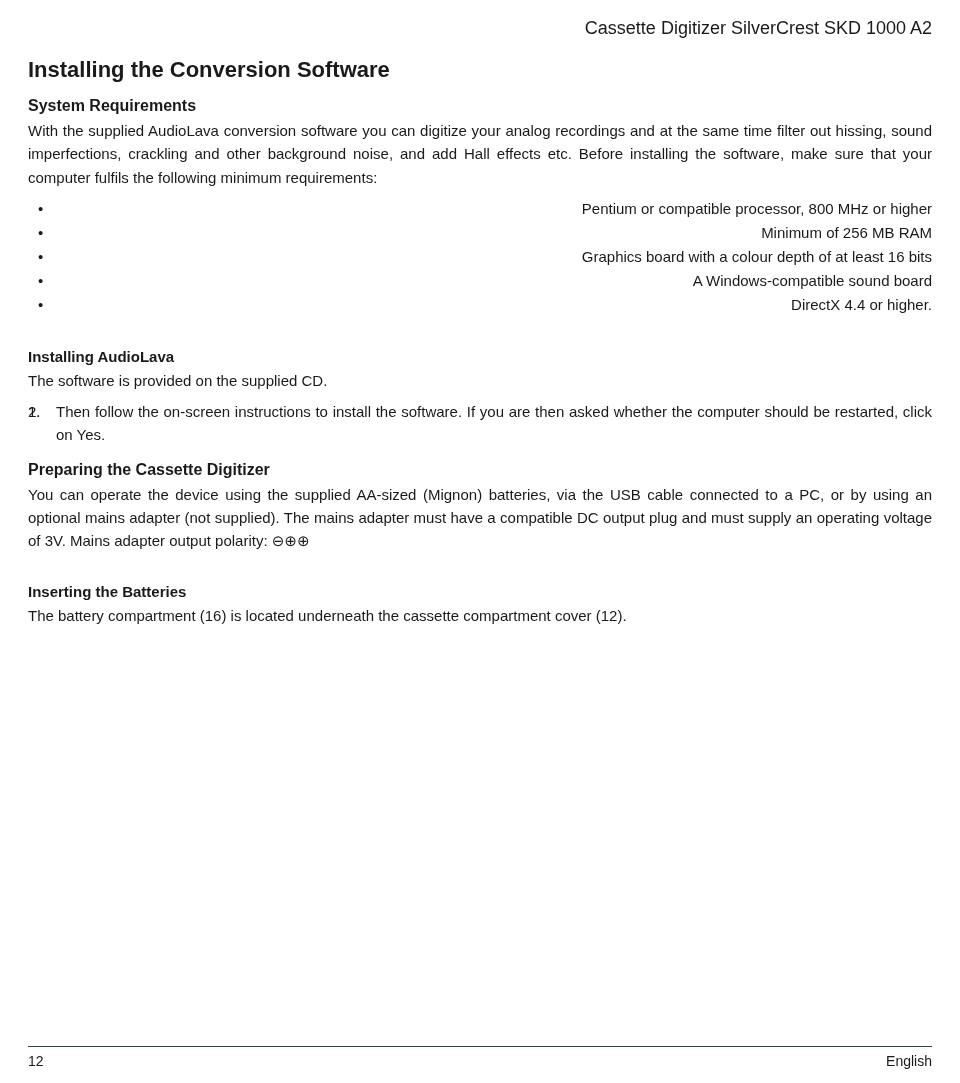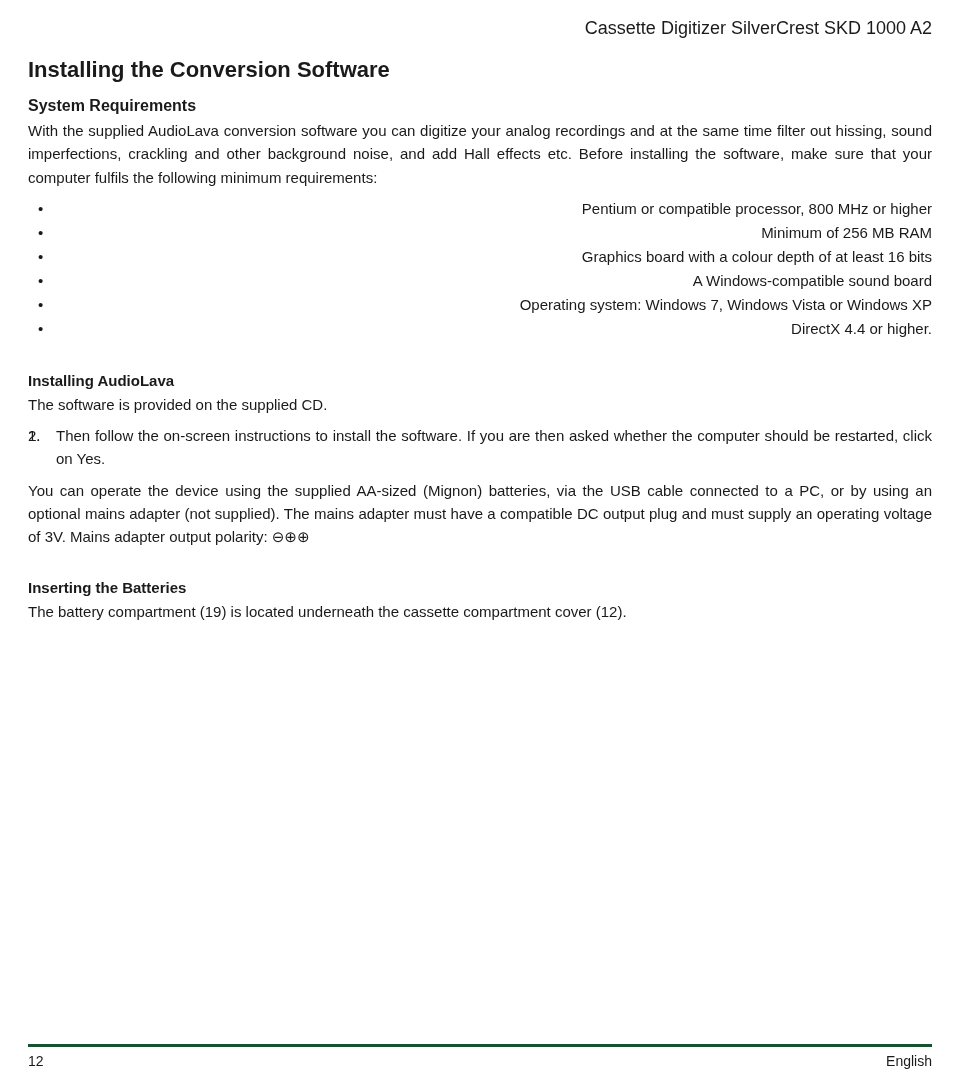--- a/index.html
+++ b/index.html
@@ -110,21 +110,21 @@
     }
 
     .footer {
       position: absolute;
       bottom: 14px;
       left: 28px;
       right: 28px;
       display: flex;
       justify-content: space-between;
       align-items: center;
-      border-top: 3px solid #14532d;
+      border-top: 1px solid #14532d;
       padding-top: 6px;
       font-size: 14px;
       color: #1a1a1a;
     }
   </style>
 </head>
 <body>
 
 <div class="page">
 
@@ -136,45 +136,45 @@
 
   <h2>System Requirements</h2>
 
   <p>With the supplied AudioLava conversion software you can digitize your analog recordings and at the same time filter out hissing, sound imperfections, crackling and other background noise, and add Hall effects etc. Before installing the software, make sure that your computer fulfils the following minimum requirements:</p>
 
   <ul class="bullet-list">
     <li>Pentium or compatible processor, 800 MHz or higher</li>
     <li>Minimum of 256 MB RAM</li>
     <li>Graphics board with a colour depth of at least 16 bits</li>
     <li>A Windows-compatible sound board</li>
-    <li>Operating system: Windows 7, Windows Vista or Windows XP</li>
     <li>DirectX 4.4 or higher.</li>
   </ul>
 
   <h3>Installing AudioLava</h3>
 
   <p>The software is provided on the supplied CD.</p>
 
   <ol class="numbered-list">
     <li>
       <span class="num">1.</span>
     </li>
     <li>
       <span class="num">2.</span>
       <span>Then follow the on-screen instructions to install the software. If you are then asked whether the computer should be restarted, click on Yes.</span>
     </li>
   </ol>
 
+  <h2>Preparing the Cassette Digitizer</h2>
 
   <p>
     <span>You can operate the device using the supplied AA-sized (Mignon) batteries, via the USB cable connected to a PC, or by using an optional mains adapter (not supplied). The mains adapter must have a compatible DC output plug and must supply an operating voltage of 3V. Mains adapter output polarity: ⊖⊕⊕</span>
   </p>
 
   <h3>Inserting the Batteries</h3>
 
-  <p>The battery compartment (19) is located underneath the cassette compartment cover (12).</p>
+  <p>The battery compartment (16) is located underneath the cassette compartment cover (12).</p>
 
   <div class="footer">
     <span>12</span>
     <span>English</span>
   </div>
 
 </div>
 
 </body></html>

